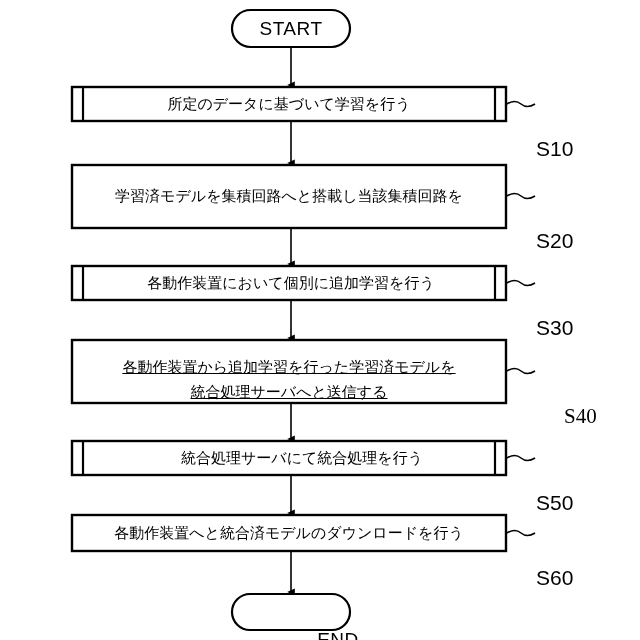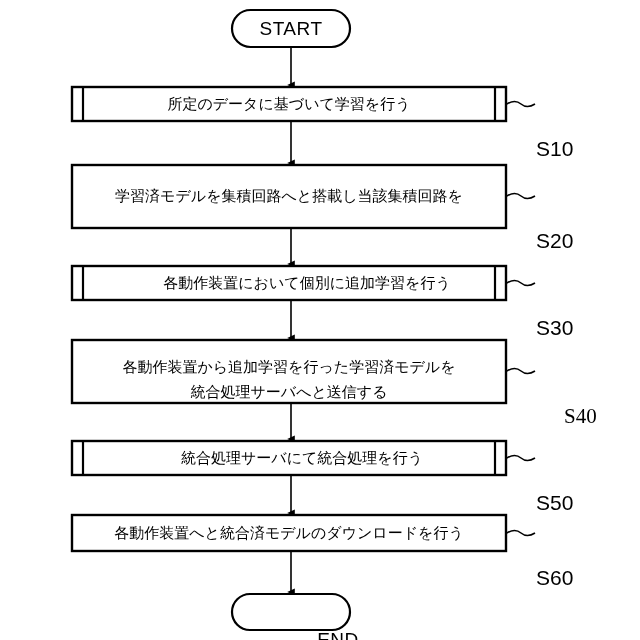--- a/index.html
+++ b/index.html
@@ -125,28 +125,28 @@
     <span>S10</span>
   </div>
 
   <div class="node-text" style="left:75px; top:165px; width:428px; height:63px;text-align:right;">
     <span class="process-label">学習済モデルを集積回路へと搭載し当該集積回路を</span>
   </div>
   <div class="step-label" style="left:536px; top:185px;">
     <span>S20</span>
   </div>
 
-  <div class="node-text" style="left:73px; top:266px; width:412px; height:34px;padding-left:28px;">
+  <div class="node-text" style="left:85px; top:266px; width:412px; height:34px;">
     <span class="process-label">各動作装置において個別に追加学習を行う</span>
   </div>
   <div class="step-label" style="left:536px; top:272px;">
     <span>S30</span>
   </div>
 
-  <div class="node-text" style="left:75px; top:340px; width:428px; height:79px;">
+  <div class="node-text" style="left:75px; top:340px; width:428px; height:79px;text-decoration:underline;">
     <span class="process-label">各動作装置から追加学習を行った学習済モデルを</span>
     <span class="process-label">統合処理サーバへと送信する</span>
   </div>
   <div class="step-label" style="left:564px; top:360px;font-family:Liberation Serif, serif;">
     <span>S40</span>
   </div>
 
   <div class="node-text" style="left:83px; top:441px; width:412px; height:34px;margin-left:13px;">
     <span class="process-label">統合処理サーバにて統合処理を行う</span>
   </div>

